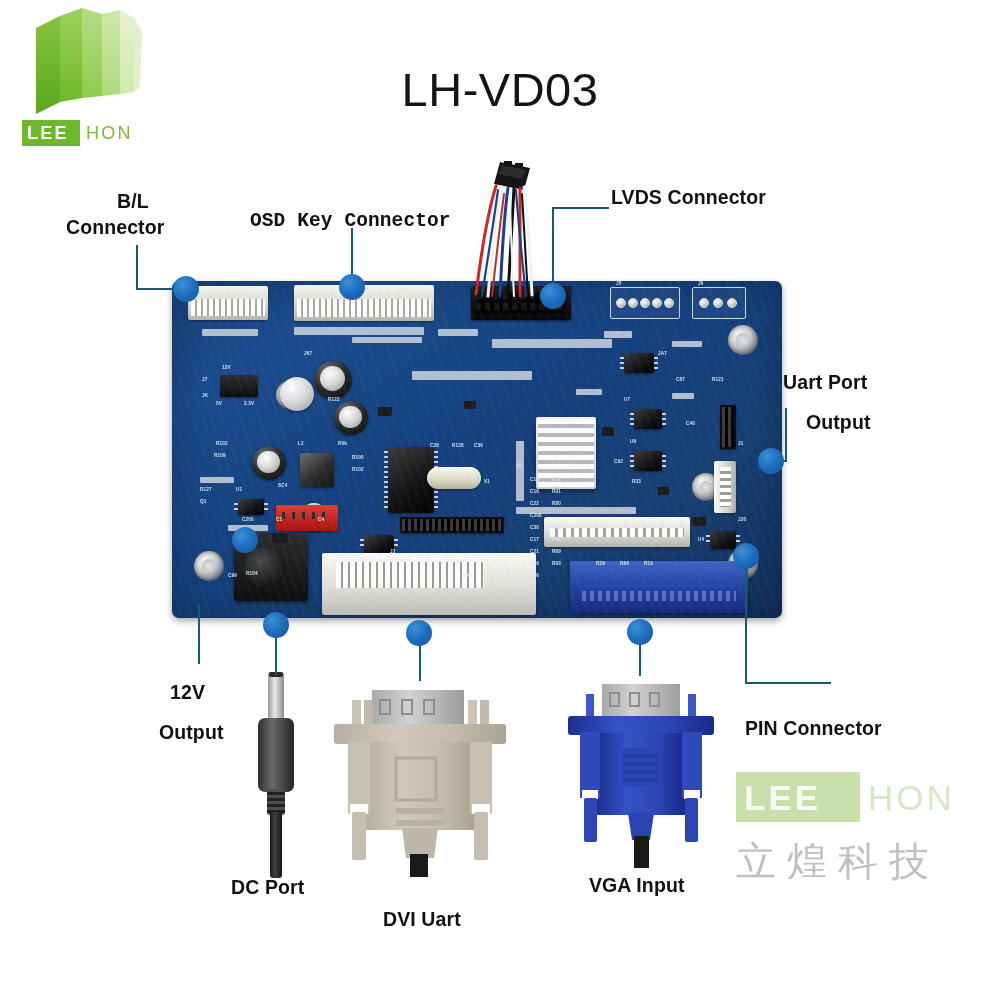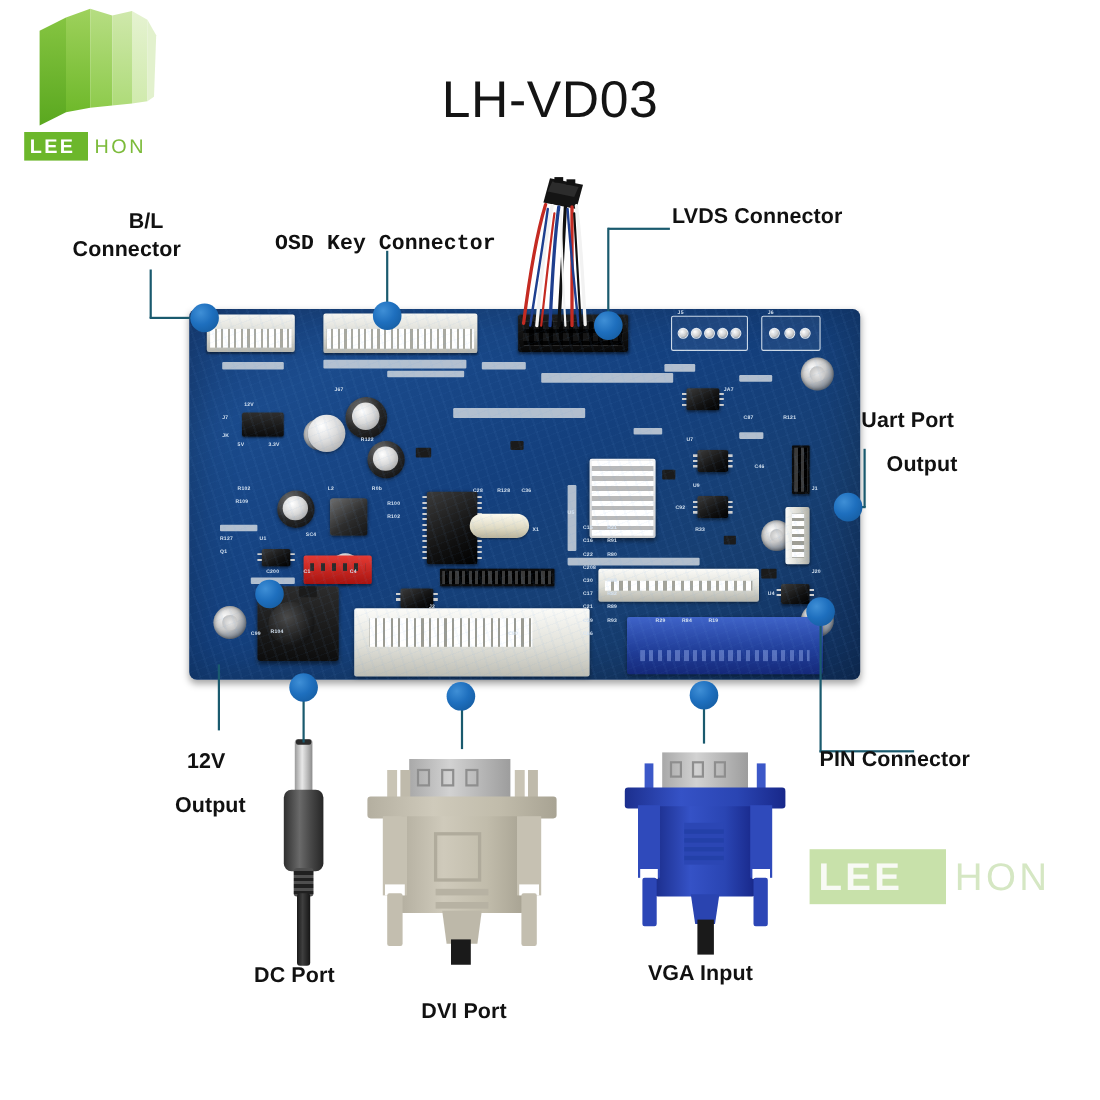--- a/index.html
+++ b/index.html
@@ -511,26 +511,27 @@
 <div class="lbl" style="left:117px;top:184px;">B/L</div>
 <div class="lbl" style="left:66px;top:210px;">Connector</div>
 
 <div class="lbl" style="left:250px;top:204px;font-family:Liberation Mono, monospace;">OSD Key Connector</div>
 
 <div class="lbl" style="left:611px;top:180px;">LVDS Connector</div>
 
 <div class="lbl" style="left:783px;top:365px;">Uart Port</div>
 <div class="lbl" style="left:806px;top:405px;">Output</div>
 
-<div class="lbl" style="left:745px;top:673px;">PIN Connector</div>
+<div class="lbl" style="left:745px;top:711px;">PIN Connector</div>
 
 <div class="lbl" style="left:170px;top:675px;">12V</div>
 <div class="lbl" style="left:159px;top:715px;">Output</div>
 
 <div class="lbl" style="left:231px;top:870px;">DC Port</div>
-<div class="lbl" style="left:383px;top:902px;">DVI Port</div>
+<div class="lbl" style="left:383px;top:902px;">DVI Uart</div>
 <div class="lbl" style="left:589px;top:868px;">VGA Input</div>
 
 <div id="wm">
   <div id="wm-lee"></div>
   <div id="wm-leet">LEE</div>
   <div id="wm-hont">HON</div>
+  <div id="wm-cn">立煌科技</div>
 </div>
 
 </body></html>

